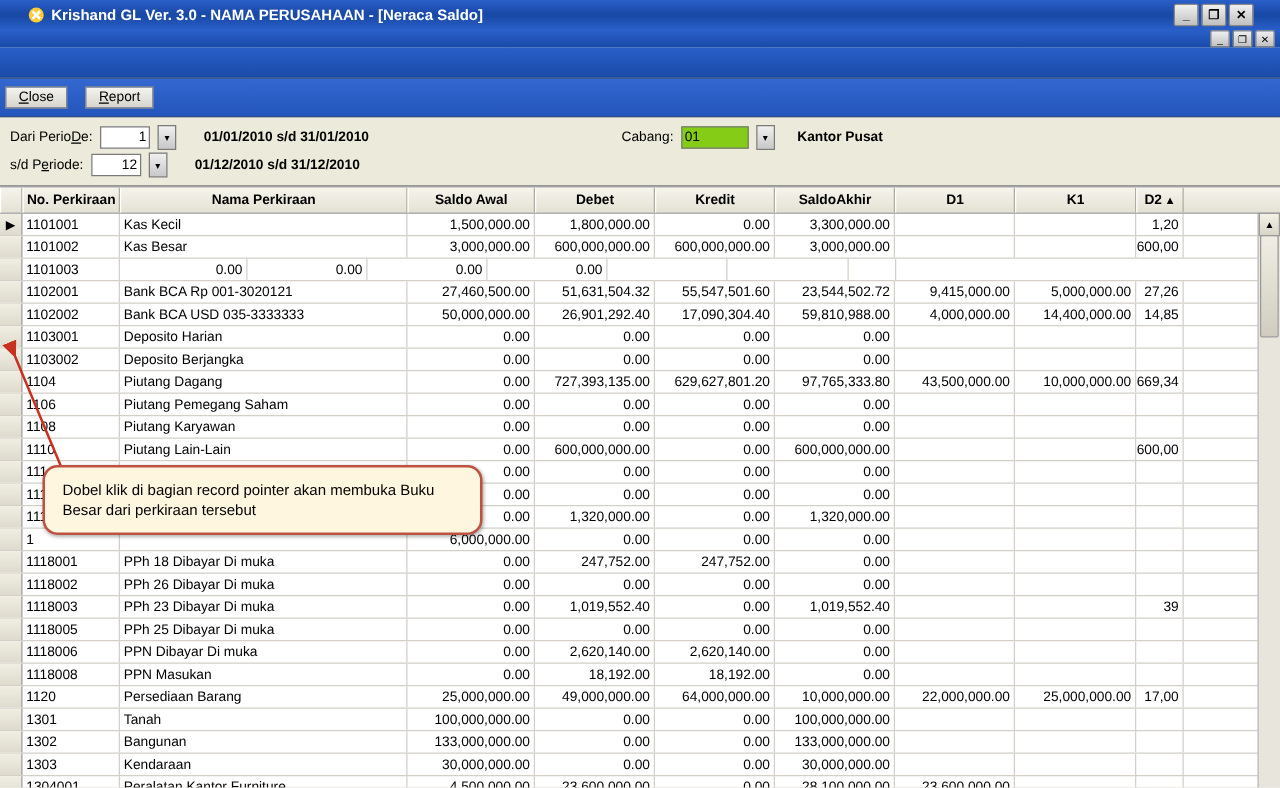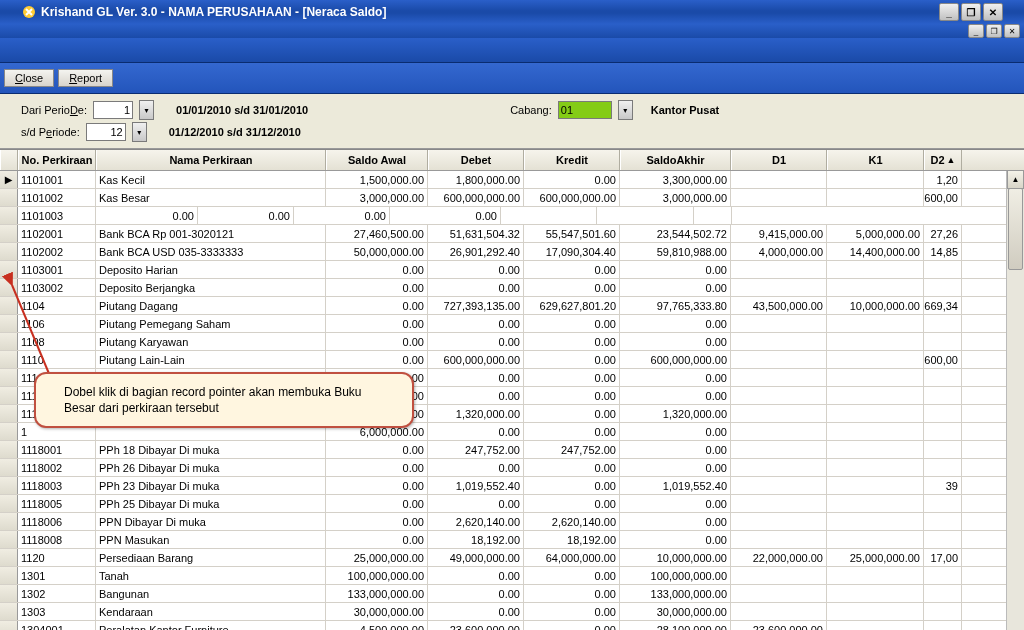--- a/index.html
+++ b/index.html
@@ -4,50 +4,50 @@
 <style>
 html,body{margin:0;padding:0;font-family:Tahoma,Arial,sans-serif;font-size:11px;background:#d4d0c8;overflow:hidden;width:1024px;height:630px}
 .titlebar{background:linear-gradient(to bottom,#2a5fc9 0%,#1a4aa8 45%,#1a4aa8 55%,#2a5fc9 100%);height:24px;display:flex;align-items:center;color:#fff;padding:0 21px;font-weight:bold;font-size:12px}
 .titlebar .icon{width:16px;height:16px;margin-right:4px;display:inline-block}
 .titlebar .icon svg{width:16px;height:16px}
 .titlebar .wbtns{margin-left:auto;display:flex;gap:2px}
 .wbtn{width:18px;height:16px;background:linear-gradient(to bottom,#f0f0f0,#c0c0c0);border:1px solid #888;border-radius:2px;display:flex;align-items:center;justify-content:center;font-size:10px;font-family:Marlett,Arial;color:#000;cursor:pointer}
 .menubar{background:linear-gradient(to bottom,#2a5fc9 0%,#1a4aa8 100%);height:24px;border-bottom:1px solid #0a2c70}
 .mdibtns{height:14px;background:linear-gradient(to bottom,#2a5fc9,#1a4aa8);display:flex;justify-content:flex-end;padding-right:4px;gap:2px}
 .mdibtns .wbtn{width:14px;height:12px;font-size:8px}
-.toolbar{background:linear-gradient(to bottom,#3468d0 0%,#2355bb 100%);height:26px;display:flex;align-items:center;padding:2px 4px;gap:4px;border-bottom:1px solid #0a2c70}
+.toolbar{background:linear-gradient(to bottom,#3468d0 0%,#2355bb 100%);height:26px;display:flex;align-items:center;padding:2px 4px;gap:14px;border-bottom:1px solid #0a2c70}
 .tbtn{background:linear-gradient(to bottom,#f4f4f0,#d8d4cc);border:1px solid #888;padding:2px 10px;font-size:11px;cursor:pointer;color:#000}
 .tbtn u{text-decoration:underline}
 .filterbar{background:#eceada;padding:4px 8px;border-bottom:1px solid #999;font-size:11px}
-.frow{display:flex;align-items:center;gap:6px;height:20px;margin:2px 13px}
+.frow{display:flex;align-items:center;gap:6px;height:20px;margin:2px 0}
 .frow label{color:#000}
 .pinput{width:34px;height:16px;border:1px solid #7a7a7a;background:#fff;font-size:11px;padding:0 2px}
 .pdrop{width:13px;height:18px;border:1px solid #7a7a7a;background:linear-gradient(to bottom,#f0f0f0,#c8c8c8);display:inline-flex;align-items:center;justify-content:center;font-size:8px;cursor:pointer}
 .cabinput{width:48px;height:16px;border:1px solid #7a7a7a;background:#84cc16;font-size:11px;padding:0 2px}
 .bold{font-weight:bold}
 .gridwrap{position:relative;background:#fff;height:512px;overflow:hidden;border-top:1px solid #888}
 .gridhead{display:flex;background:linear-gradient(to bottom,#f6f4ec 0%,#e4e1d4 100%);height:20px;border-bottom:1px solid #999;position:relative;z-index:1}
 .gh{border-right:1px solid #b0ada0;border-left:1px solid #fff;display:flex;align-items:center;justify-content:center;font-size:11px;font-weight:bold;color:#000;box-sizing:border-box;flex-shrink:0}
 .gridbody{overflow:hidden}
 .grow{display:flex;height:17px;border-bottom:1px solid #d4d0c8}
 .gc{border-right:1px solid #d4d0c8;padding:0 3px;font-size:11px;display:flex;align-items:center;box-sizing:border-box;flex-shrink:0;white-space:nowrap;overflow:hidden}
 .rsel{background:linear-gradient(to bottom,#f0ede2,#dedbce);border-right:1px solid #999;justify-content:center}
 .num{justify-content:flex-end}
 .rowptr{font-size:10px}
 .w-sel{width:18px}
 .w-no{width:78px}
 .w-nama{width:230px}
 .w-sa{width:102px}
 .w-deb{width:96px}
 .w-kre{width:96px}
-.w-sak{width:111px}
+.w-sak{width:96px}
 .w-d1{width:96px}
 .w-k1{width:97px}
 .w-d2{width:38px}
-.callout{position:absolute;left:34px;top:222px;background:#fff6e0;border:2px solid #c05040;border-radius:12px;padding:10px 28px;font-size:12px;color:#000;box-shadow:1px 1px 3px rgba(0,0,0,.3);max-width:320px;z-index:5;line-height:1.35}
+.callout{position:absolute;left:34px;top:222px;background:#fff6e0;border:2px solid #c05040;border-radius:12px;padding:10px 14px;font-size:12px;color:#000;box-shadow:1px 1px 3px rgba(0,0,0,.3);max-width:320px;z-index:5;line-height:1.35}
 .arrow{position:absolute;left:0px;top:0px;z-index:4;pointer-events:none}
 .vscroll{position:absolute;right:0;top:20px;bottom:0;width:17px;background:#e8e6dc;border-left:1px solid #bbb}
 .vscroll .sbtn{height:17px;background:linear-gradient(to bottom,#f4f2e8,#d8d5c8);border:1px solid #999;display:flex;align-items:center;justify-content:center;font-size:8px;cursor:pointer}
 .vscroll .sthumb{position:absolute;top:18px;left:1px;right:1px;height:80px;background:linear-gradient(to bottom,#f0eee4,#d0ccc0);border:1px solid #999;border-radius:2px}
 </style>
 </head>
 <body>
 
 <div class="titlebar">
   <span class="icon"><svg viewBox="0 0 16 16">

